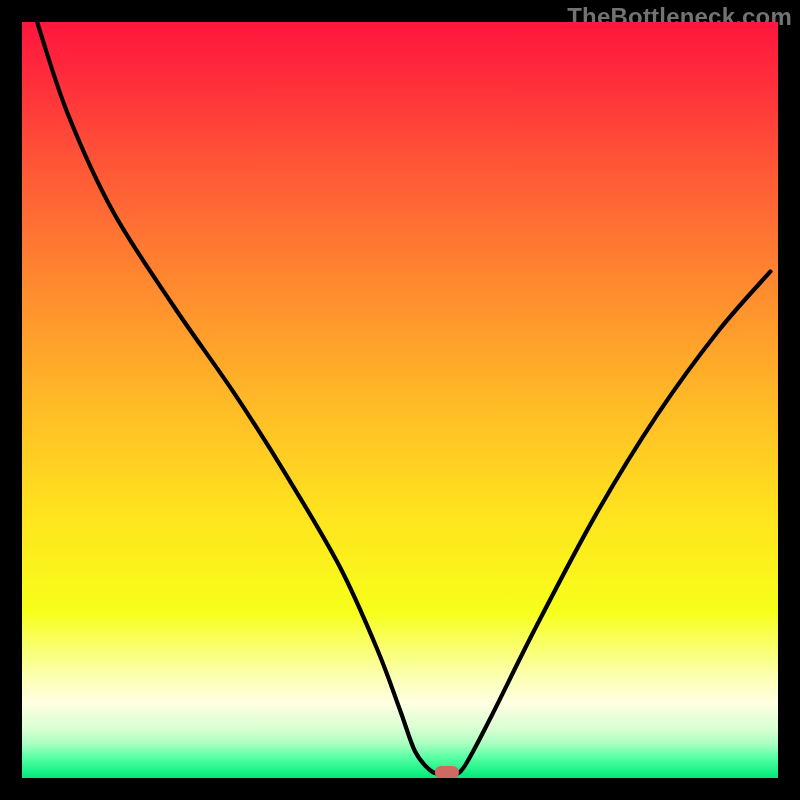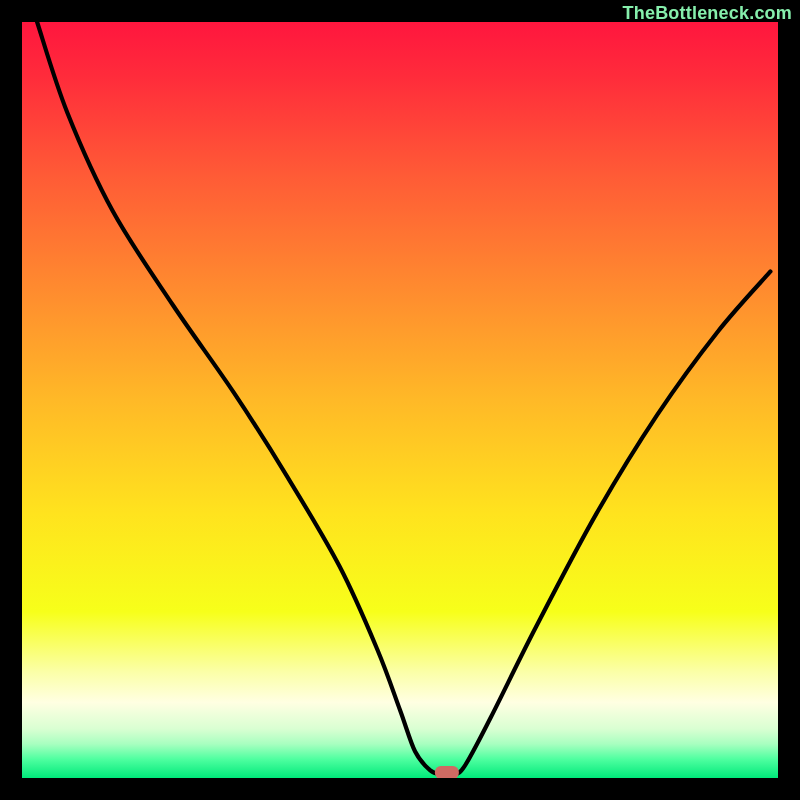--- a/index.html
+++ b/index.html
@@ -21,23 +21,23 @@
     left: 22px;
     top: 22px;
     width: 756px;
     height: 756px;
   }
   .watermark {
     position: absolute;
     top: 3px;
     right: 8px;
     font-family: Arial, Helvetica, sans-serif;
-    font-size: 18px;
+    font-size: 24px;
     font-weight: 600;
-    color: #86efac;
+    color: #737373;
     letter-spacing: 0.2px;
   }
 </style>
 </head>
 <body>
 
 <div class="stage">
   <div class="watermark">TheBottleneck.com</div>
 
   <svg class="plot" viewBox="0 0 756 756" preserveAspectRatio="none">

